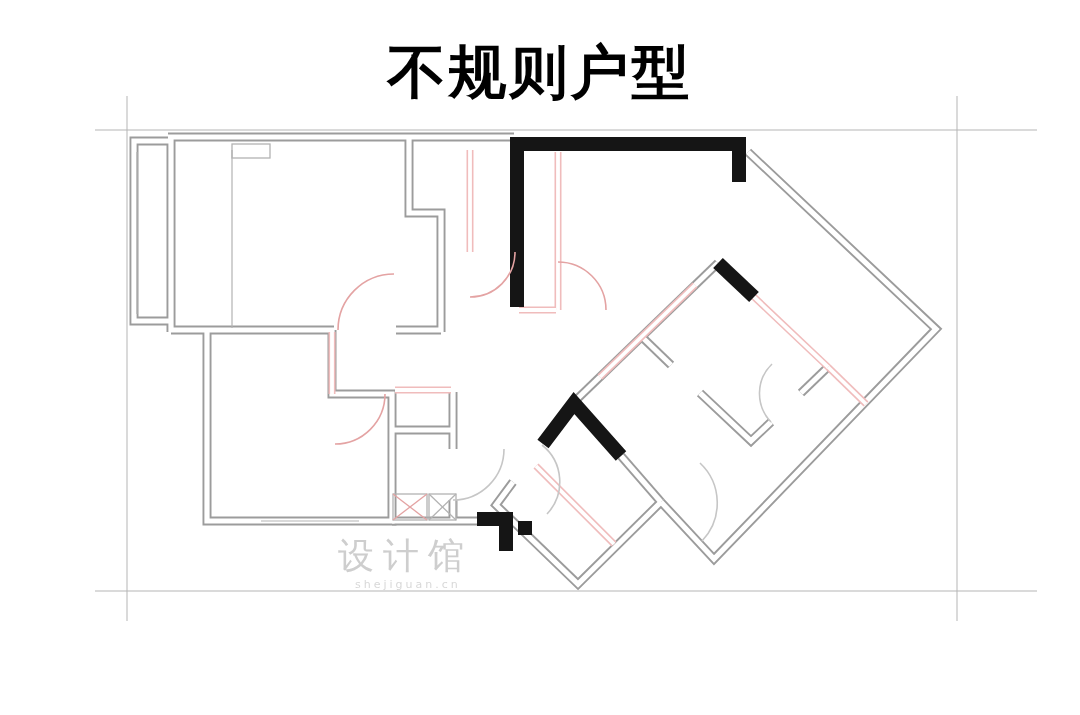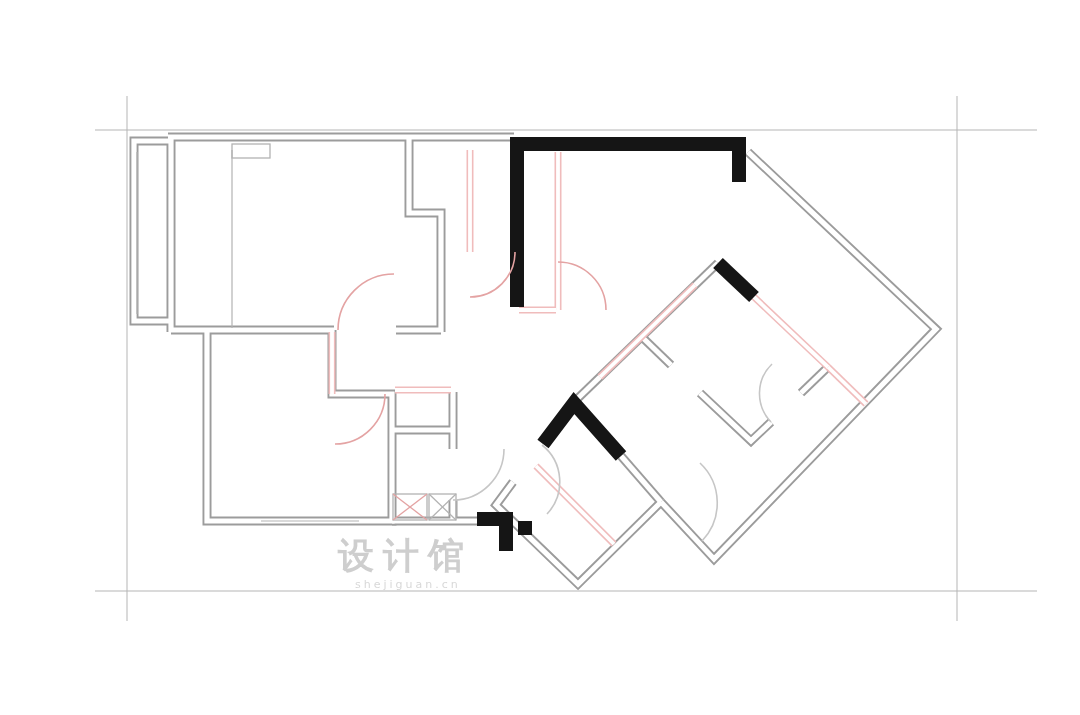--- a/index.html
+++ b/index.html
@@ -17,21 +17,21 @@
     font-size:58px;
     font-weight:900;
     color:#000000;
     letter-spacing:3px;
   }
   svg.plan{position:absolute;left:0;top:0;}
   .wm-text{
     position:absolute;
     left:338px;top:532px;
     font-size:36px;
-    font-weight:bold;
+    font-weight:normal;
     color:#c9c9c9;
     letter-spacing:9px;
     opacity:.9;
   }
   .wm-sub{
     position:absolute;
     left:355px;top:578px;
     font-size:11px;
     color:#d8d8d8;
     letter-spacing:3px;
@@ -119,15 +119,16 @@
       <line x1="232" y1="150" x2="232" y2="328" stroke="#b3b3b3" stroke-width="1.2"></line>
       <path d="M 338 330 A 56 56 0 0 1 394 274" fill="none" stroke="#e4a3a3" stroke-width="1.6"></path>
       <path d="M 504 449 A 51 51 0 0 1 453 500" fill="none" stroke="#c6c6c6" stroke-width="1.6"></path>
       <path d="M 771 422 A 41 41 0 0 1 772 364" fill="none" stroke="#c6c6c6" stroke-width="1.6"></path>
       <path d="M 542 445 A 47 47 0 0 1 547 514" fill="none" stroke="#c6c6c6" stroke-width="1.6"></path>
       <path d="M 470 297 A 45 45 0 0 0 515 252" fill="none" stroke="#e4a3a3" stroke-width="1.6"></path>
       <path d="M 558 262 A 48 48 0 0 1 606 310" fill="none" stroke="#e4a3a3" stroke-width="1.6"></path>
       <path d="M 385 394 A 50 50 0 0 1 335 444" fill="none" stroke="#e4a3a3" stroke-width="1.6"></path>
       <path d="M 700 463 A 55 55 0 0 1 702 541" fill="none" stroke="#c6c6c6" stroke-width="1.6"></path>
     </svg>
+  <div class="plan-title">不规则户型</div>
   <div class="wm-text">设计馆</div>
   <div class="wm-sub">shejiguan.cn</div>
 </div>
 
 </body></html>

